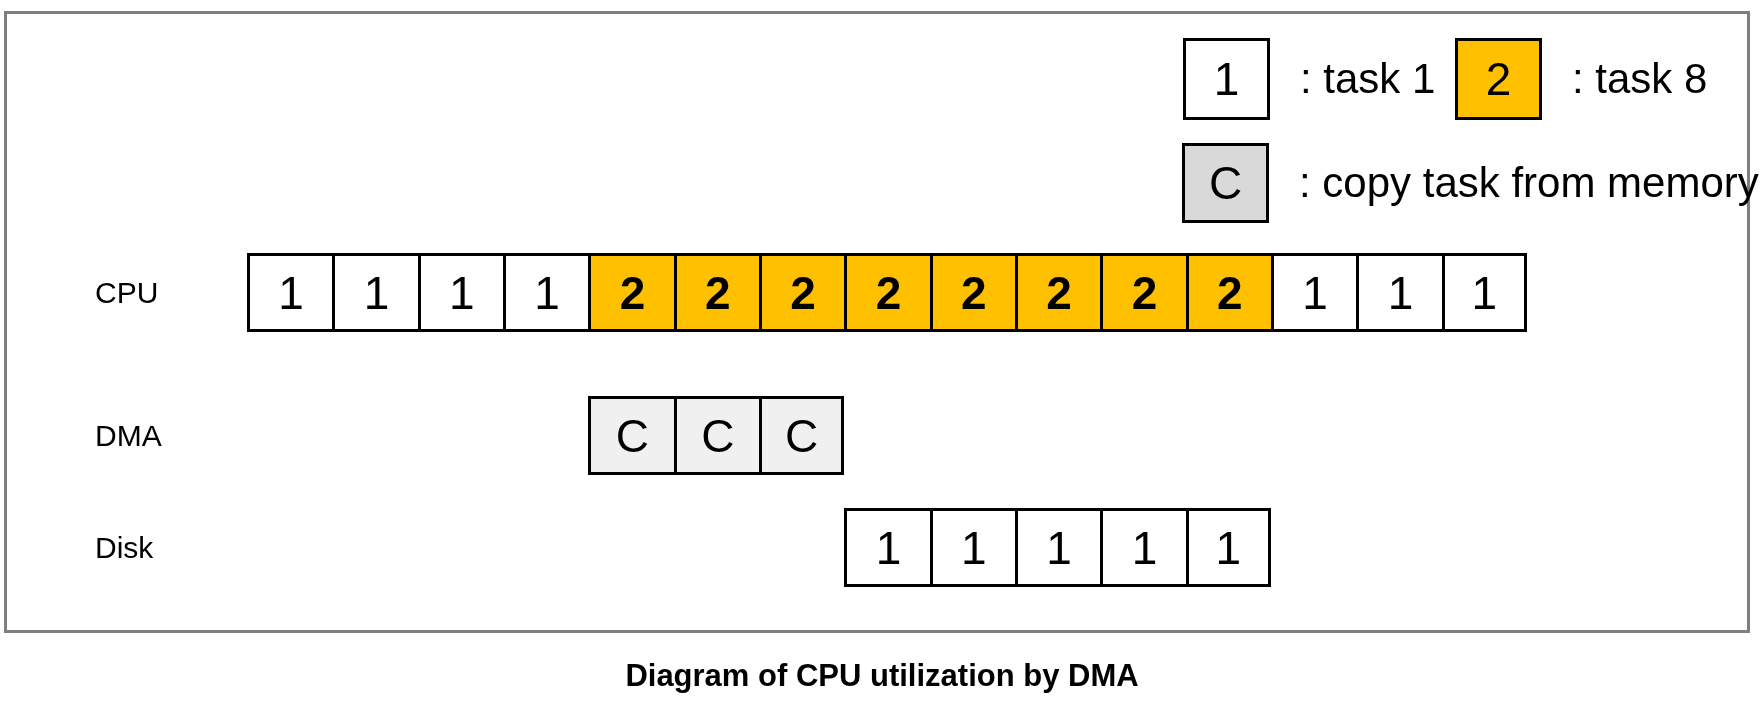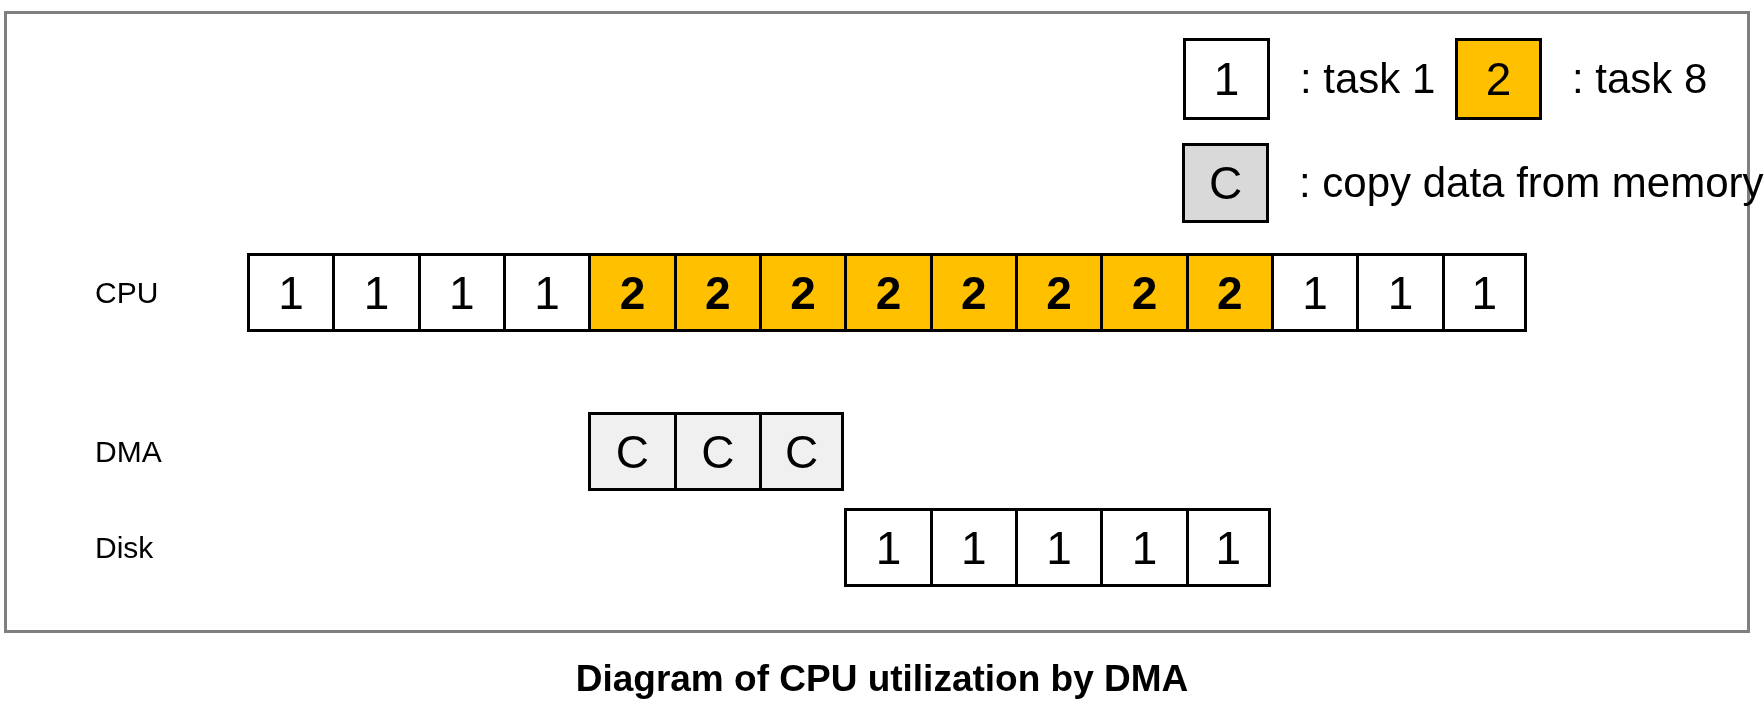--- a/index.html
+++ b/index.html
@@ -54,21 +54,21 @@
     white-space: nowrap;
   }
   
   .timeline-row {
     position: absolute;
     left: 0;
     width: 100%;
     height: 94px;
   }
   .row-cpu  { top: 253px; }
-  .row-dma  { top: 412px; }
+  .row-dma  { top: 396px; }
   .row-disk { top: 508px; }
   .row-label {
     position: absolute;
     left: 95px;
     top: 0;
     height: 79px;
     line-height: 79px;
     font-size: 30px;
     white-space: nowrap;
   }
@@ -91,42 +91,42 @@
     line-height: 1;
   }
   .cell:last-child { border-right: 3px solid #000000; }
   
   #caption {
     position: absolute;
     left: 0;
     top: 658px;
     width: 100%;
     text-align: center;
-    font-size: 37px;
+    font-size: 31px;
     font-weight: bold;
     white-space: nowrap;
   }
 </style>
 </head>
 <body>
 
 <div id="stage">
   <div id="frame"></div>
 
   <div class="legend-item legend-item-1">
     <div class="legend-box" style="background: rgb(255, 255, 255);">1</div>
     <div class="legend-label">: task 1</div>
   </div>
   <div class="legend-item legend-item-2">
     <div class="legend-box" style="background: rgb(255, 192, 0);">2</div>
     <div class="legend-label">: task 8</div>
   </div>
   <div class="legend-item legend-item-c">
     <div class="legend-box" style="background: rgb(217, 217, 217);">C</div>
-    <div class="legend-label">: copy data from memory</div>
+    <div class="legend-label">: copy task from memory</div>
   </div>
 
   <div class="timeline-row row-cpu">
     <span class="row-label">CPU</span>
     <div class="cells" style="left: 247px;">
         <div class="cell" style="background: rgb(255, 255, 255);">1</div>
         <div class="cell" style="background: rgb(255, 255, 255);">1</div>
         <div class="cell" style="background: rgb(255, 255, 255);">1</div>
         <div class="cell" style="background: rgb(255, 255, 255);">1</div>
         <div class="cell" style="background: rgb(255, 192, 0); font-weight: bold;">2</div>

